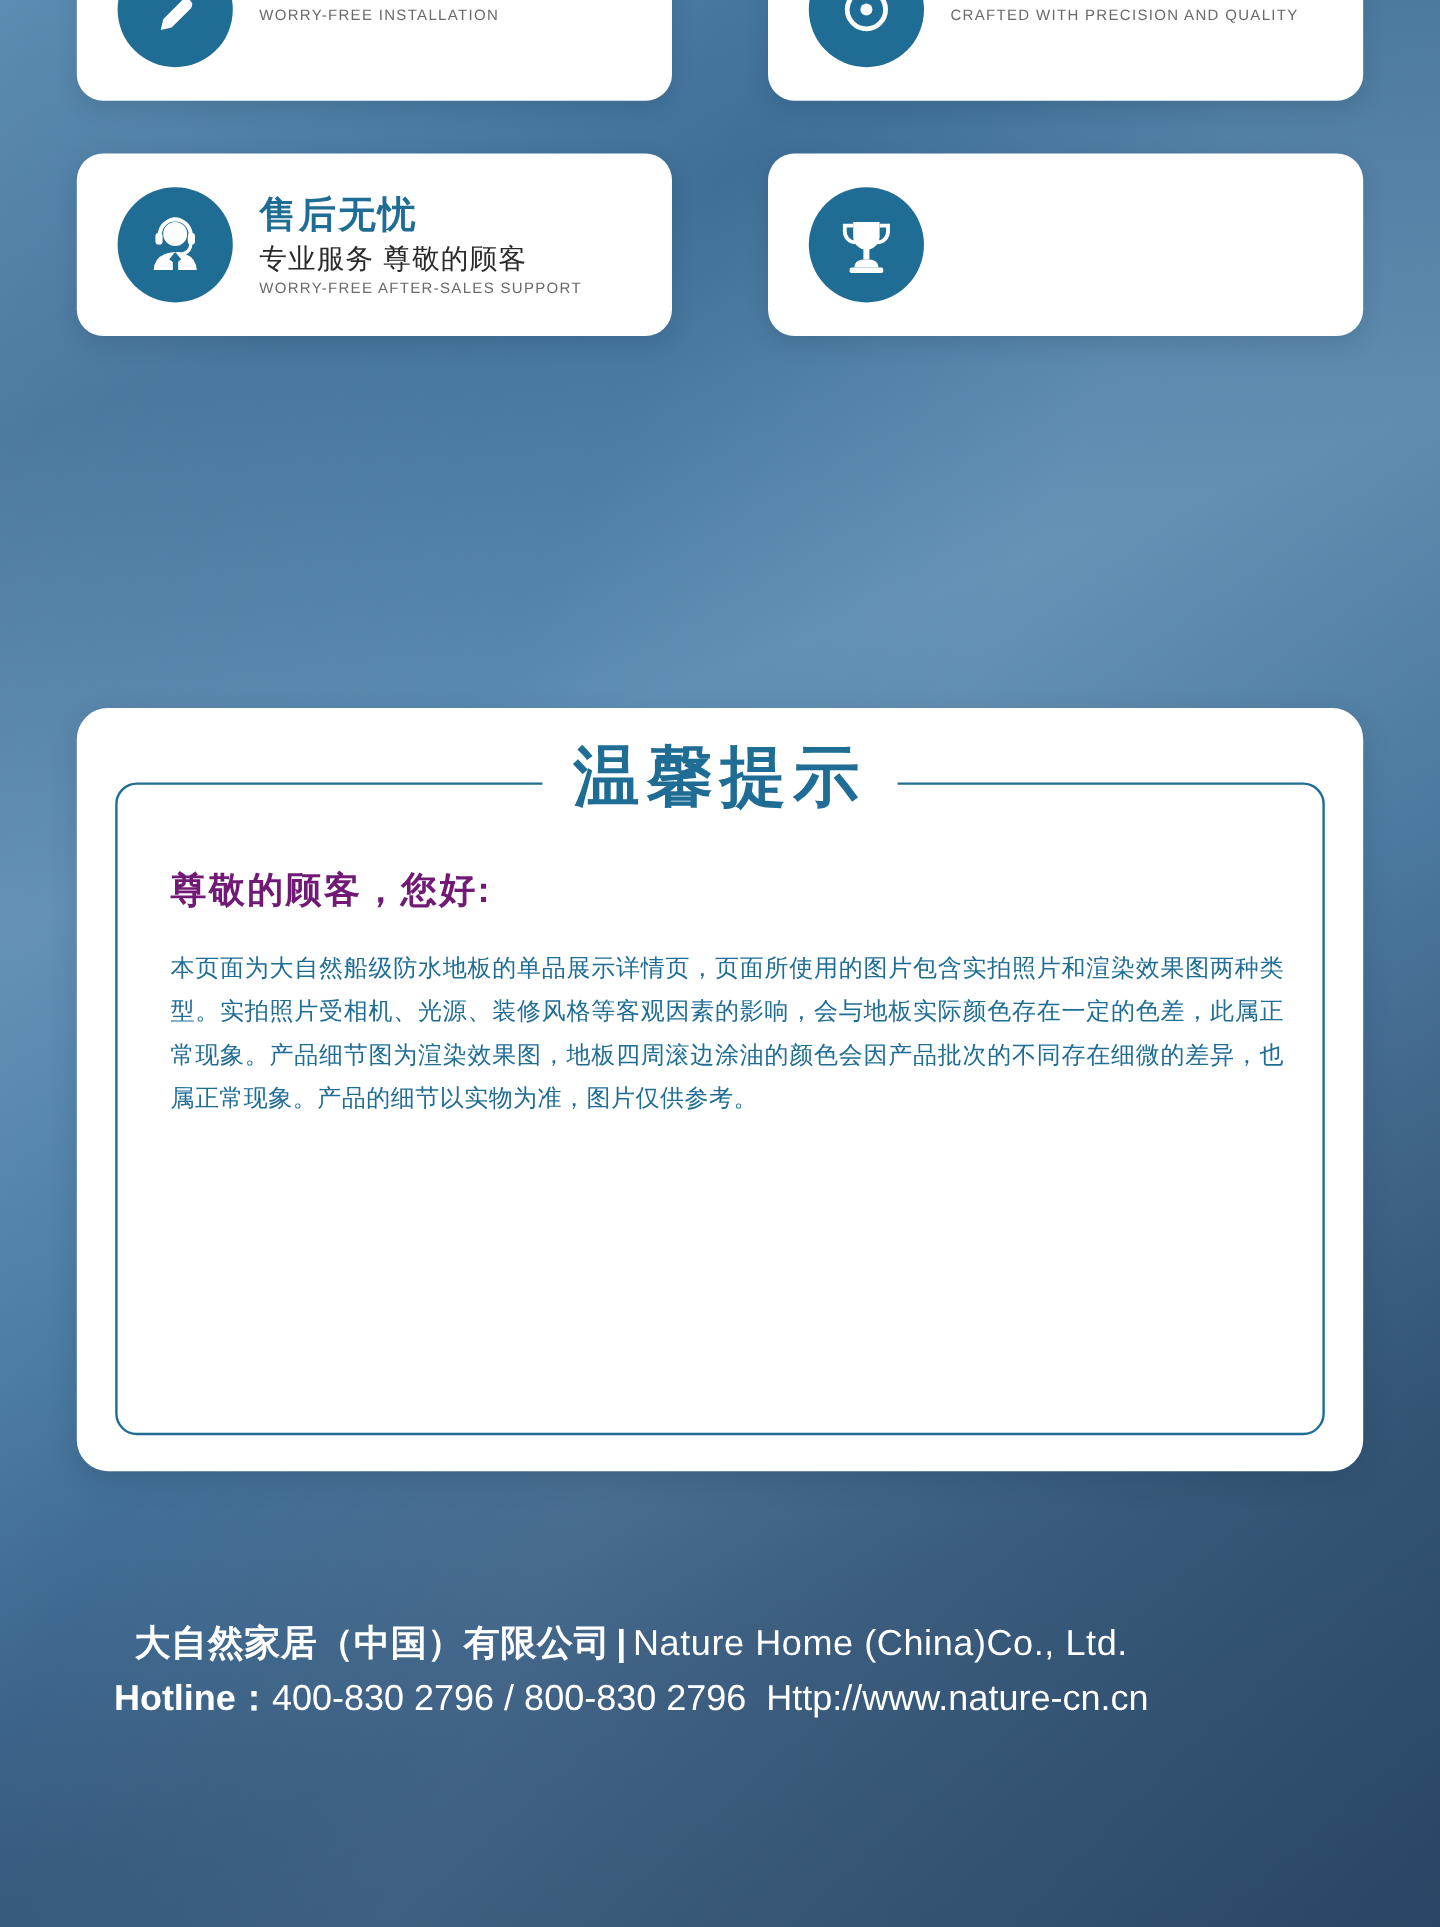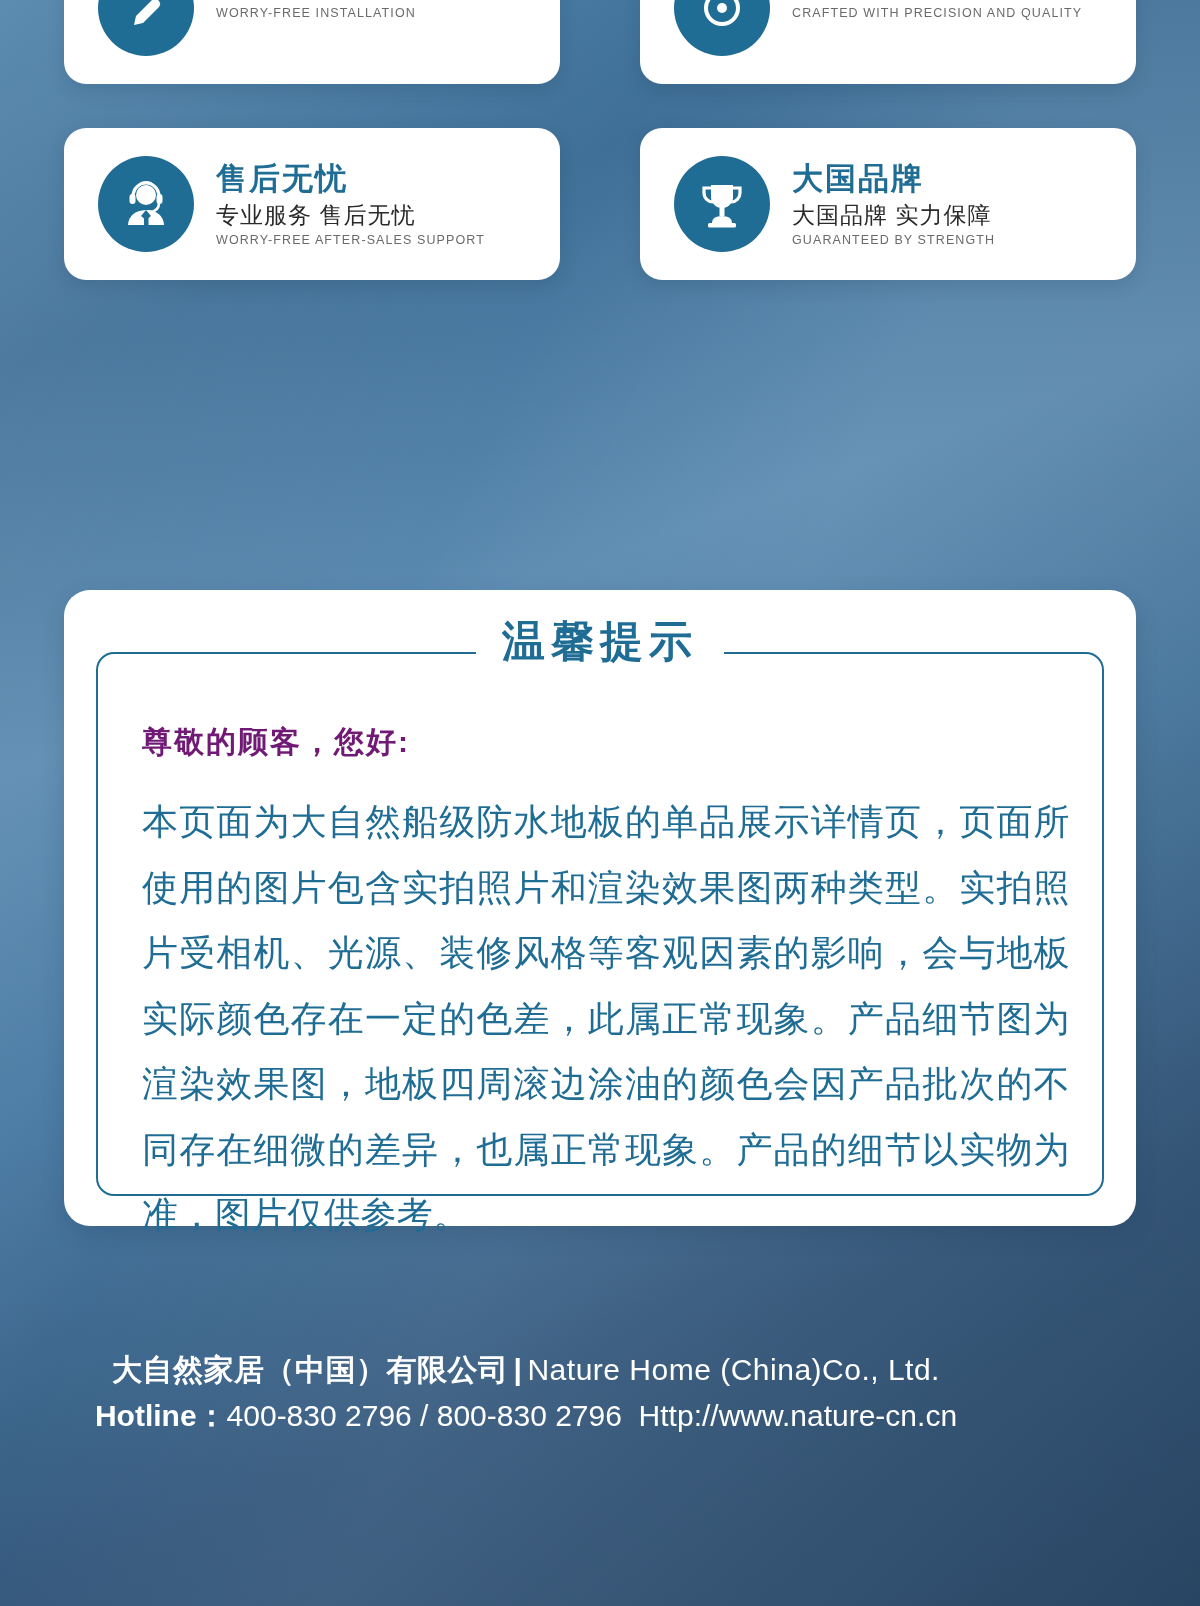--- a/index.html
+++ b/index.html
@@ -107,42 +107,42 @@
     right: 0;
     display: flex;
     align-items: center;
     justify-content: center;
     gap: 0;
   }
   .notice-title {
     background: #ffffff;
     padding: 0 26px;
     color: #1f6d94;
-    font-size: 43px;
+    font-size: 55px;
     font-weight: bold;
     letter-spacing: 6px;
     line-height: 1;
     z-index: 2;
   }
   .notice-body {
     position: absolute;
     left: 78px;
     right: 66px;
     top: 132px;
   }
   .notice-greeting {
     color: #701a75;
     font-size: 30px;
     font-weight: bold;
     letter-spacing: 2px;
     margin-bottom: 26px;
   }
   .notice-para {
     color: #1f6d94;
-    font-size: 36px;
+    font-size: 20px;
     line-height: 1.82;
     text-align: justify;
     letter-spacing: 0.4px;
   }
 
   
   .footer {
     position: absolute;
     left: 0;
     right: 0;
@@ -214,41 +214,36 @@
           <path d="M44 30 q0 8 -9 9" fill="none" stroke="#ffffff" stroke-width="2.6"></path>
           <circle cx="34" cy="39.5" r="2.6" fill="#ffffff"></circle>
 
           <path d="M13 52 q1 -14 18 -15 q17 1 18 15 z" fill="#ffffff"></path>
           <path d="M31 37 l-5 6 l5 4 l5 -4 z" fill="#1f6d94"></path>
           <rect x="29" y="44" width="4.5" height="9" rx="1.2" fill="#1f6d94"></rect>
         </svg>
       </div>
       <div class="card-text">
         <div class="card-title">售后无忧</div>
-        <div class="card-sub">专业服务 售后无忧</div>
+        <div class="card-sub">专业服务 尊敬的顾客</div>
         <div class="card-en">WORRY-FREE AFTER-SALES SUPPORT</div>
       </div>
     </div>
 
     <div class="card">
       <div class="card-icon">
         <svg width="62" height="62" viewBox="0 0 62 62" aria-hidden="true">
           <path d="M20 12 h22 v12 a11 11 0 0 1 -22 0 z" fill="#ffffff"></path>
           <path d="M20 15 h-7 v5 a9 9 0 0 0 9 9" fill="none" stroke="#ffffff" stroke-width="3.2"></path>
           <path d="M42 15 h7 v5 a9 9 0 0 1 -9 9" fill="none" stroke="#ffffff" stroke-width="3.2"></path>
           <rect x="28.5" y="34" width="5" height="9" fill="#ffffff"></rect>
           <path d="M21 50 q0 -7 10 -7 q10 0 10 7 z" fill="#ffffff"></path>
           <rect x="17" y="50" width="28" height="4.5" rx="1.5" fill="#ffffff"></rect>
         </svg>
       </div>
-      <div class="card-text">
-        <div class="card-title">大国品牌</div>
-        <div class="card-sub">大国品牌 实力保障</div>
-        <div class="card-en">GUARANTEED BY STRENGTH</div>
-      </div>
     </div>
 
   </div>
 
   <div class="notice">
     <div class="notice-inner"></div>
     <div class="notice-title-wrap">
       <div class="notice-title">温馨提示</div>
     </div>
     <div class="notice-body">

